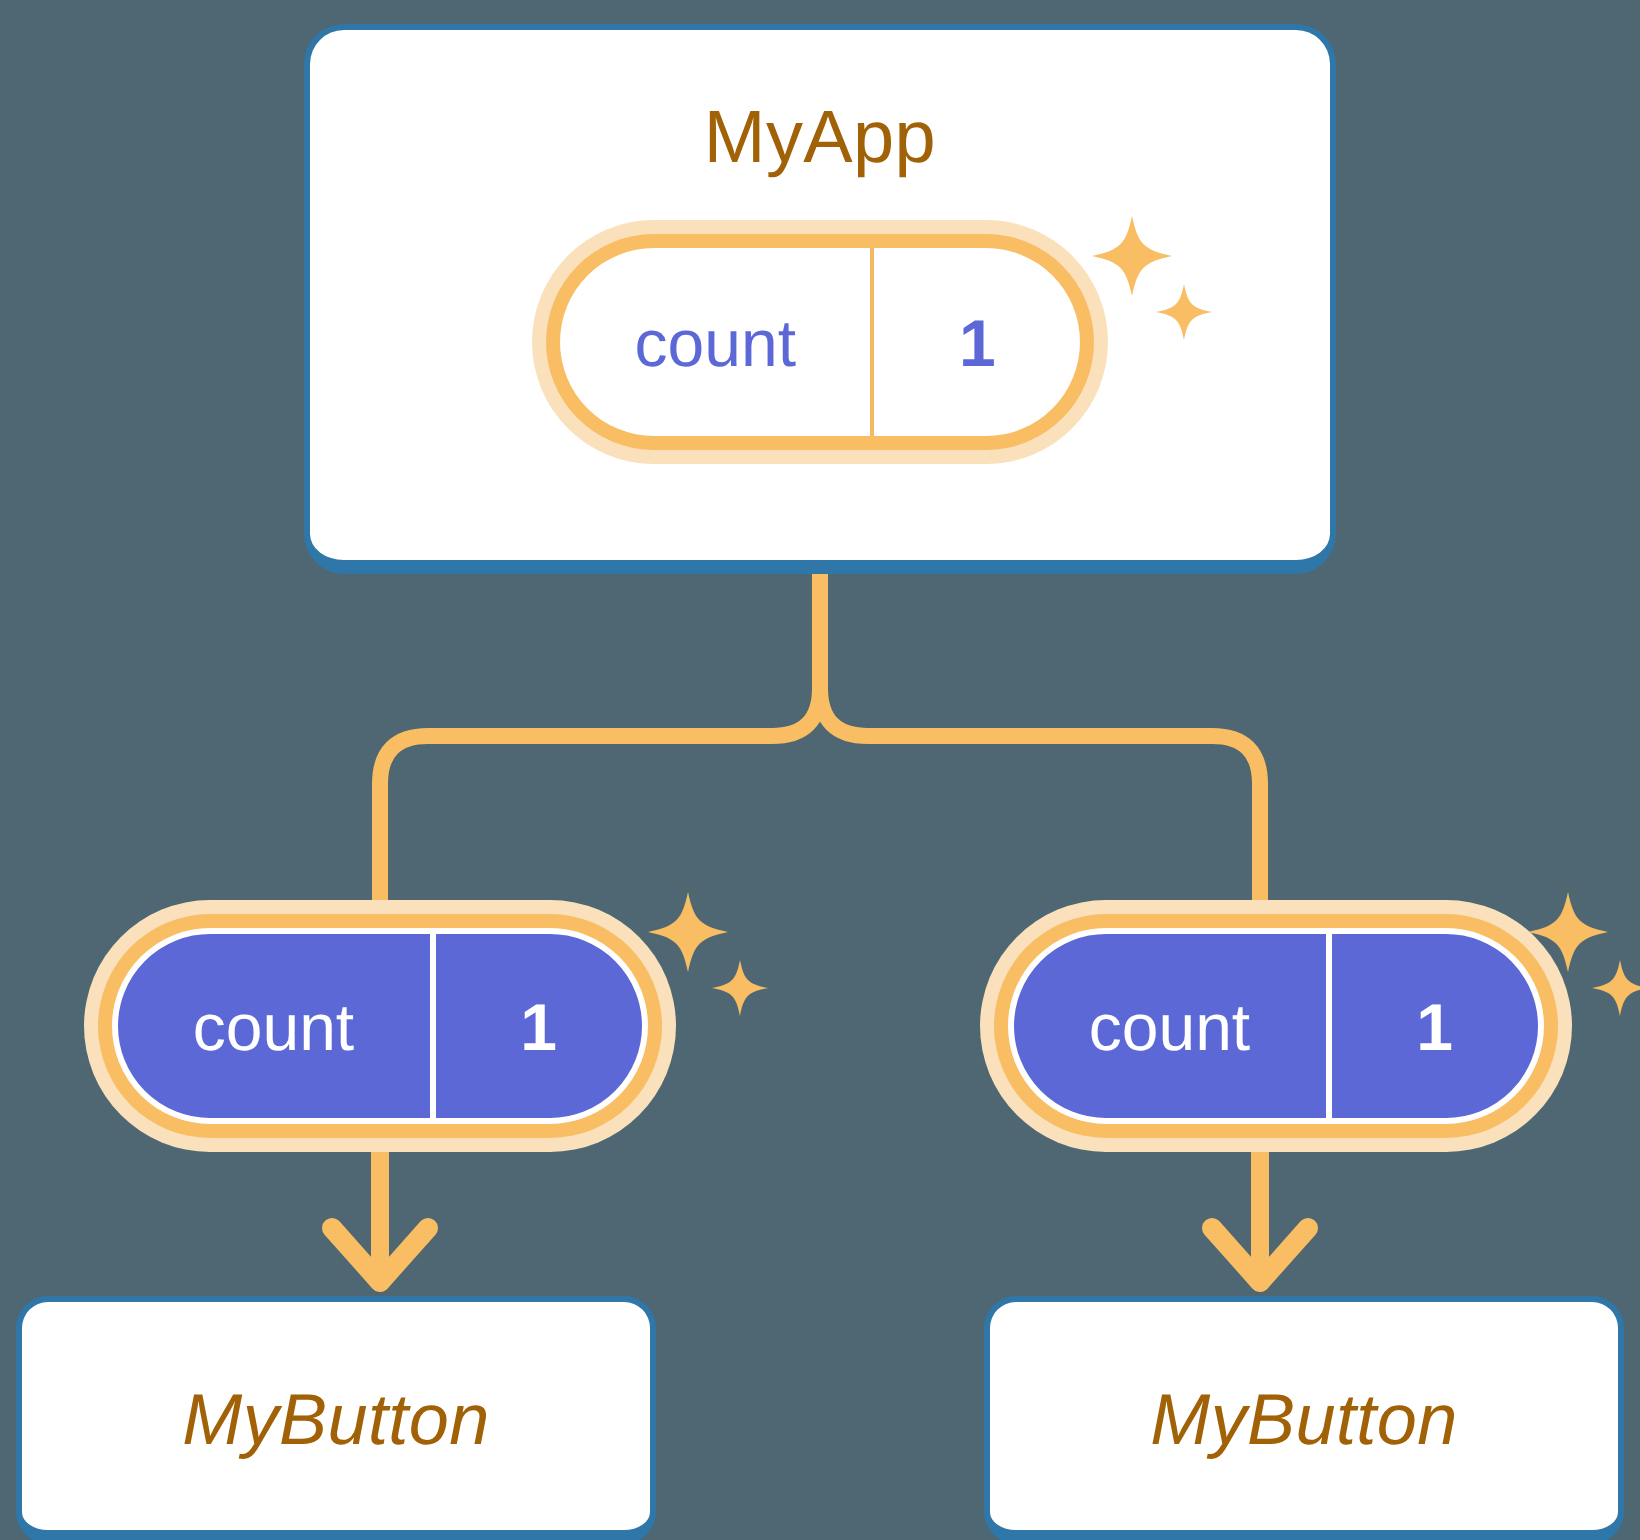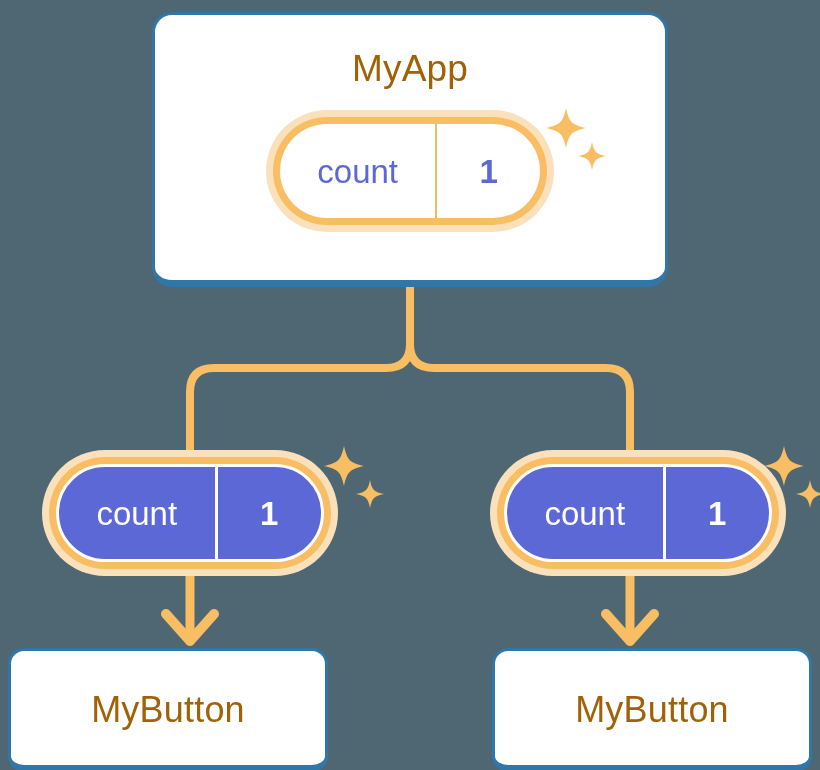--- a/index.html
+++ b/index.html
@@ -63,20 +63,21 @@
     width: 320px;
     height: 124px;
     top: 648px;
     border-radius: 16px;
   }
   #card-button-left  { left: 8px; }
   #card-button-right { left: 492px; }
   .card-button .card-title {
     margin-top: 38px;
     font-size: 36px;
+    font-style: italic;
   }
 
   
   .pill {
     position: absolute;
     border-radius: 999px;
     background: #fae1bc;              
     box-sizing: border-box;
     padding: 7px;
   }

